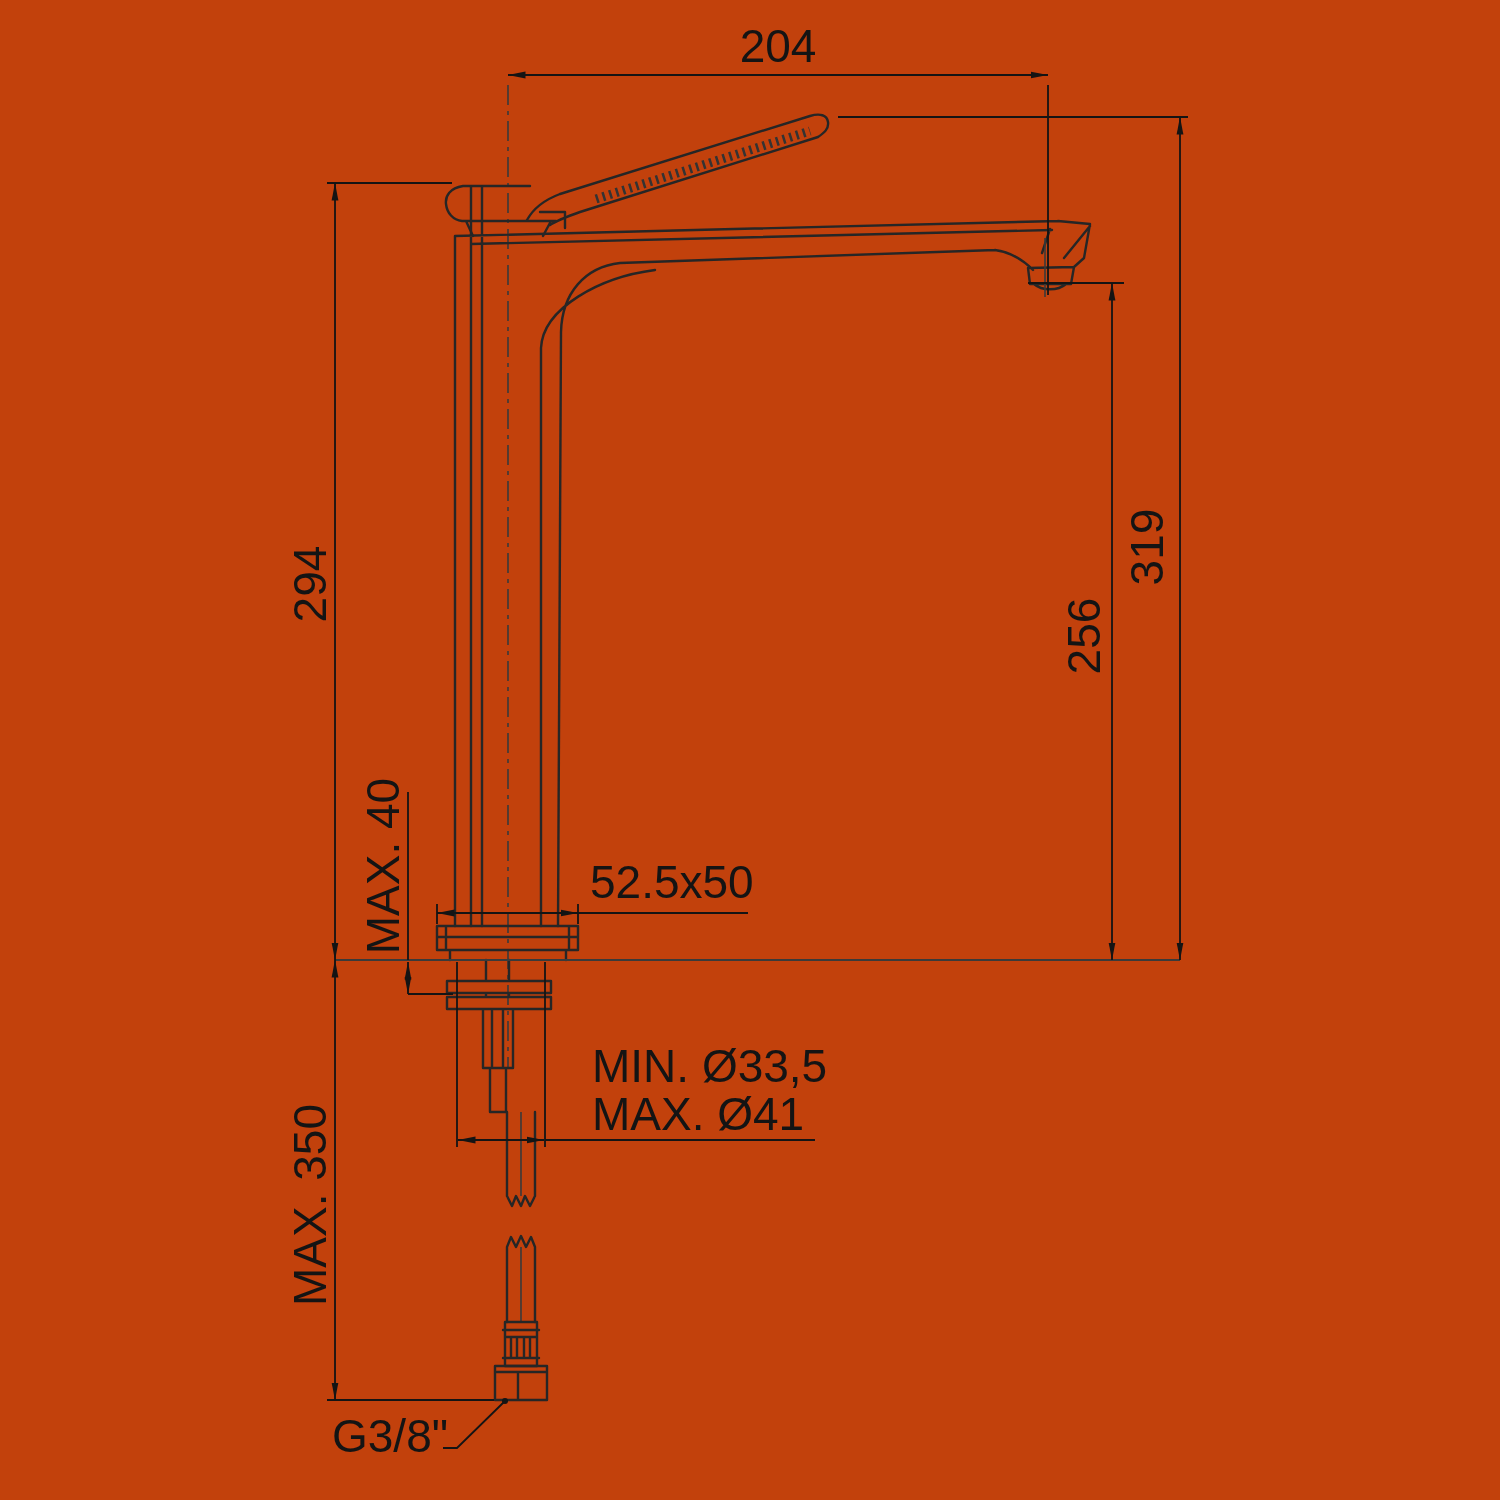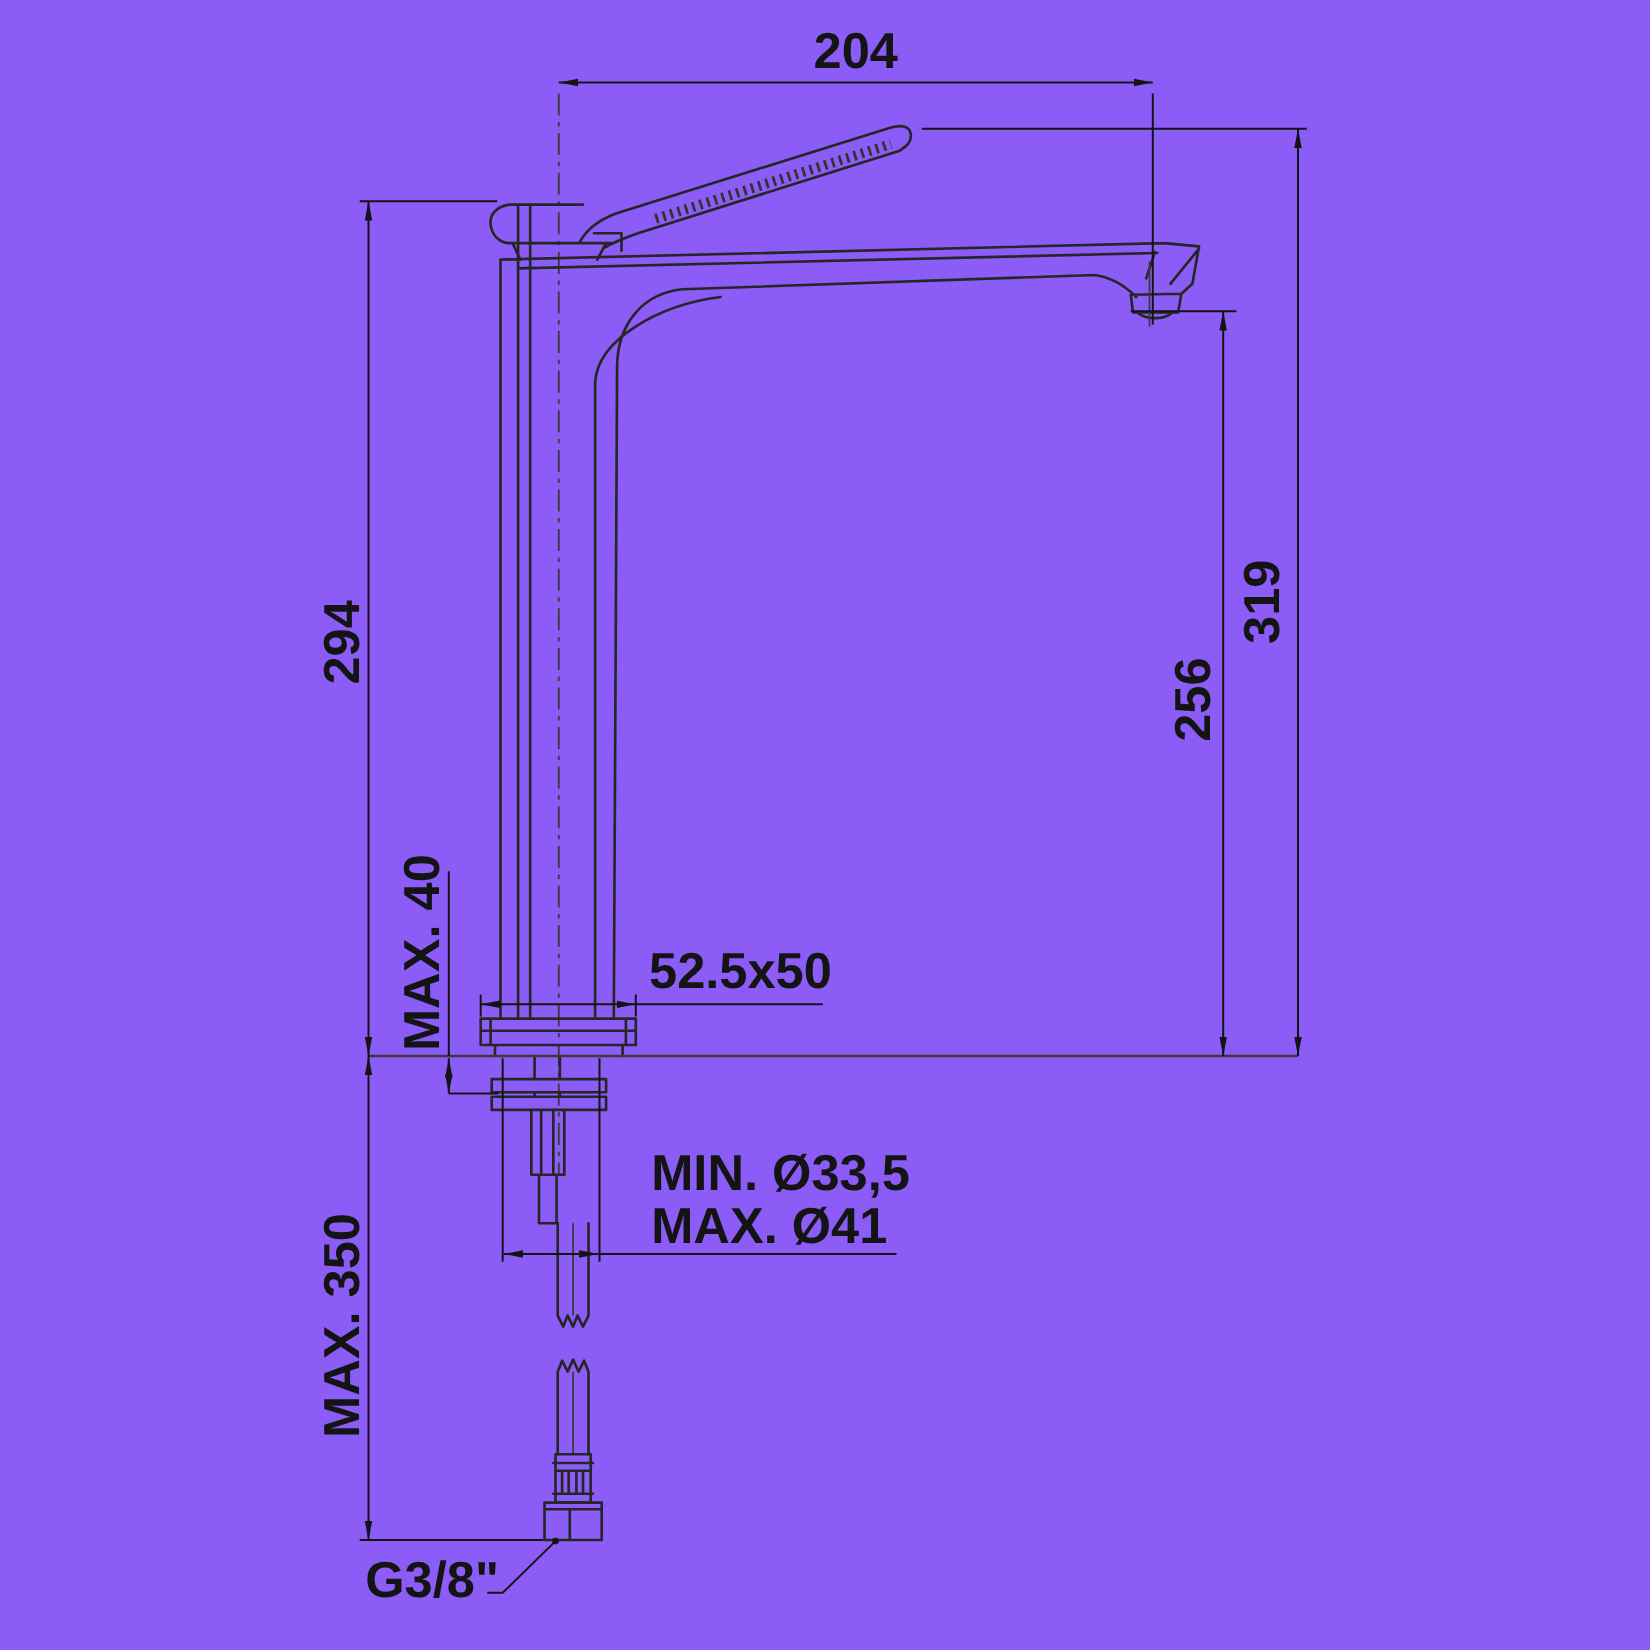--- a/index.html
+++ b/index.html
@@ -1,16 +1,16 @@
 <!DOCTYPE html>
 <html><head>
 <meta charset="utf-8">
 <style>
   html,body{margin:0;padding:0;background:#ffffff;}
-  .canvas{position:relative;width:1500px;height:1500px;background:#8b5cf6;overflow:hidden;font-weight:bold;}
+  .canvas{position:relative;width:1500px;height:1500px;background:#c2410c;overflow:hidden;}
   svg{display:block;}
   .dimtext{font-family:"Liberation Sans", sans-serif;font-size:46px;fill:#141414;}
   .drawstroke{stroke:#262626;stroke-width:2.4;fill:none;stroke-linecap:round;stroke-linejoin:round;}
   .thinstroke{stroke:#3a3a3a;stroke-width:1.6;fill:none;}
   .dimstroke{stroke:#141414;stroke-width:1.8;fill:none;}
 </style>
 </head>
 <body>
 
 <div class="canvas">

